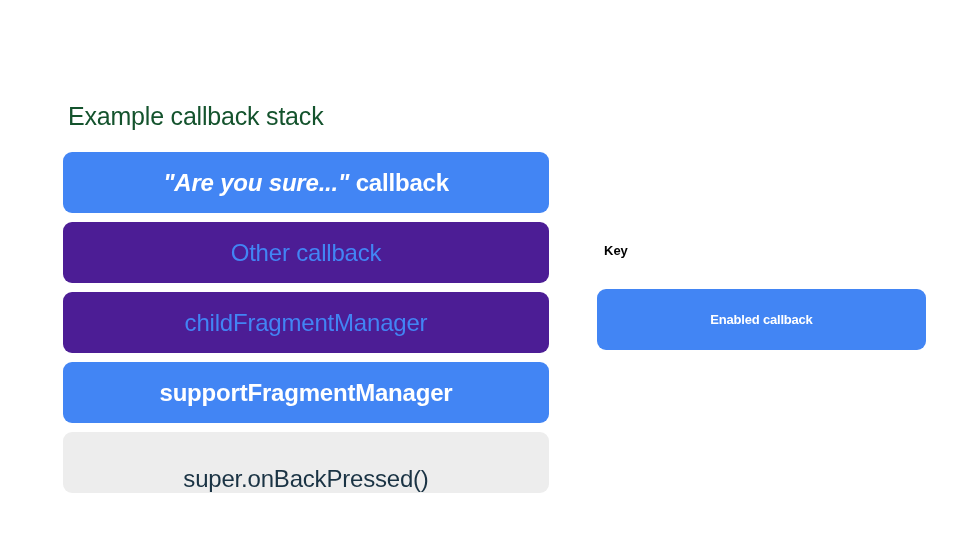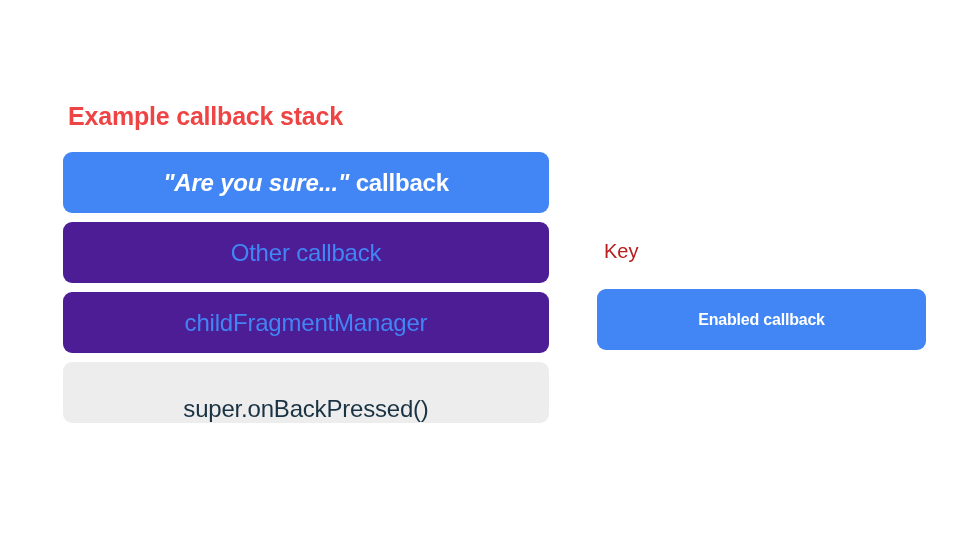--- a/index.html
+++ b/index.html
@@ -20,22 +20,22 @@
     width: 960px;
     height: 540px;
   }
 
   
   .stack-title {
     position: absolute;
     left: 68px;
     top: 100px;
     font-size: 25px;
-    font-weight: 700;
-    color: #ef4444;
+    font-weight: 400;
+    color: #14532d;
     letter-spacing: -0.2px;
     line-height: 32px;
     white-space: nowrap;
   }
 
   .stack {
     position: absolute;
     left: 63px;
     top: 152px;
     width: 486px;
@@ -73,43 +73,43 @@
   .v-system   .bar-label { color: #1A3344; font-weight: 400; }
 
   
   .quoted { font-style: italic; }
 
   
   .key-title {
     position: absolute;
     left: 604px;
     top: 239px;
-    font-size: 20px;
-    font-weight: 400;
-    color: #b91c1c;
+    font-size: 13px;
+    font-weight: 700;
+    color: #000000;
     line-height: 24px;
     white-space: nowrap;
   }
 
   .key {
     position: absolute;
     left: 597px;
     top: 289px;
     width: 329px;
   }
 
   .key .bar {
     height: 61px;
     border-radius: 9px;
     margin-bottom: 10px;
   }
   .key .bar:last-child { margin-bottom: 0; }
 
   .key .bar-label {
-    font-size: 16px;
+    font-size: 13px;
     line-height: 22px;
   }
   .key .v-enabled  .bar-label { font-weight: 700; }
   .key .v-disabled .bar-label { font-weight: 400; }
   .key .v-system   .bar-label { font-weight: 400; }
 </style>
 </head>
 <body>
 
 <div id="canvas">
@@ -119,20 +119,23 @@
   <div class="stack" id="stack-list">
       <div class="bar v-enabled">
         <div class="bar-label"><span class="quoted">"Are you sure..."</span><span> callback</span></div>
       </div>
       <div class="bar v-disabled">
         <div class="bar-label">Other callback</div>
       </div>
       <div class="bar v-disabled">
         <div class="bar-label">childFragmentManager</div>
       </div>
+      <div class="bar v-enabled">
+        <div class="bar-label">supportFragmentManager</div>
+      </div>
       <div class="bar v-system">
         <div class="bar-label">super.onBackPressed()</div>
       </div>
     </div>
 
   <div class="key-title">Key</div>
 
   <div class="key" id="key-list">
       <div class="bar v-enabled">
         <div class="bar-label">Enabled callback</div>

